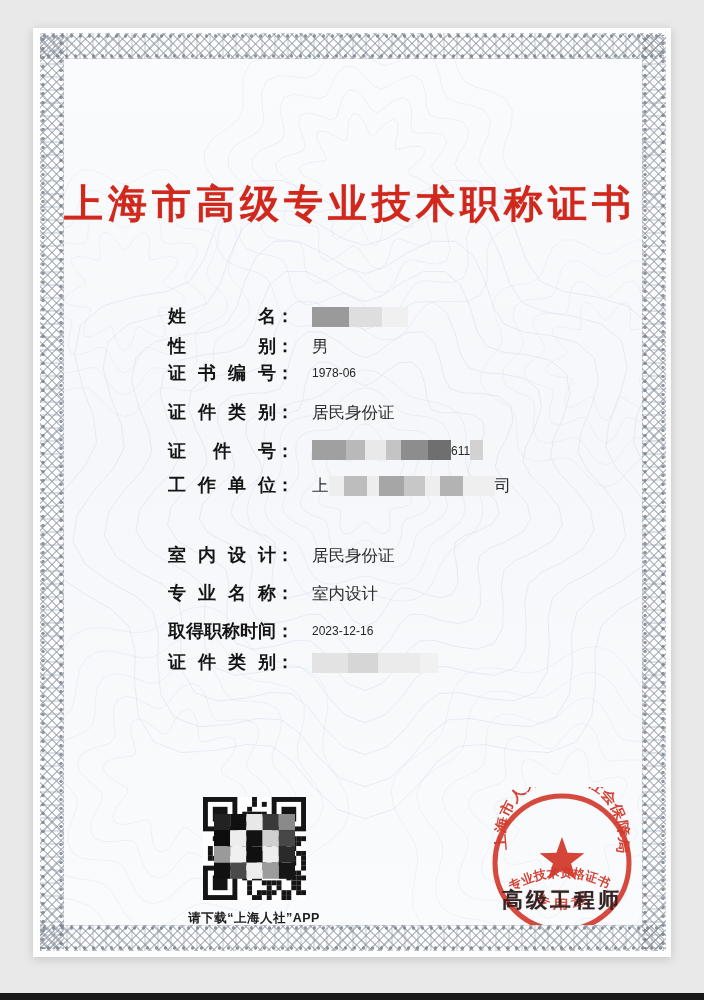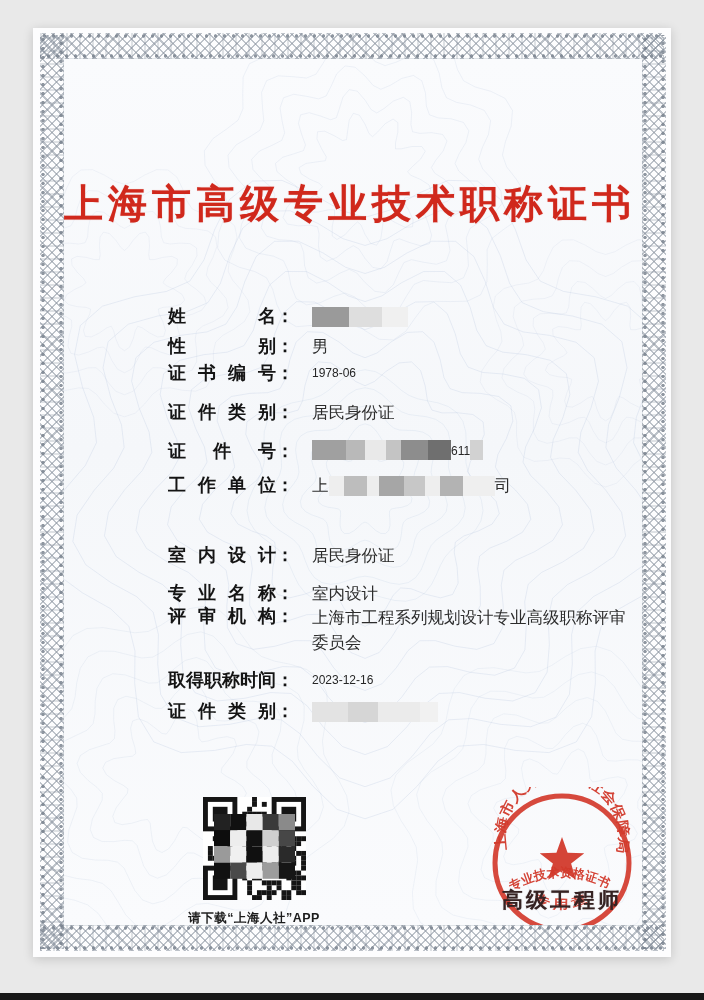--- a/index.html
+++ b/index.html
@@ -79,21 +79,21 @@
   .fvalue.wrap { display:inline-block; white-space:normal; width:322px; line-height:25px; }
   .mz { display:inline-block; height:20px; vertical-align:-5px; }
 
   .m1  { margin-bottom:7px; }
   .m2  { margin-bottom:4px; }
   .m3  { margin-bottom:16px; }
   .m4  { margin-bottom:16px;  }
   .m5  { margin-bottom:11px; }
   .m6  { margin-bottom:47px; }
   .m7  { margin-bottom:15px; }
-  .m8  { }
+  .m8  { margin-bottom:15px; }
   .m9  { margin-bottom:14px; }
   .m10 { margin-bottom:8px; }
 
   .qr-block { position:absolute; left:105px; top:738px; width:170px; text-align:center; }
   .qr { width:103px; height:103px; margin:0 auto; position:relative; background:#fff; }
   .qr svg { display:block; }
   .qr-caption {
     margin-top:9px; font-size:12.5px; font-weight:bold; color:#1c1c1c;
     line-height:18px; letter-spacing:.5px; white-space:nowrap;
   }
@@ -179,23 +179,20 @@
       </div>
 
       <div class="frow m7">
         <span class="flabel">室内设计</span><span class="fcolon">：</span><span class="fvalue">居民身份证</span>
       </div>
 
       <div class="frow m8">
         <span class="flabel">专业名称</span><span class="fcolon">：</span><span class="fvalue">室内设计</span>
       </div>
 
-      <div class="frow m9">
-        <span class="flabel">评审机构</span><span class="fcolon">：</span><span class="fvalue wrap">上海市工程系列规划设计专业高级职称评审委员会</span>
-      </div>
 
       <div class="frow m10">
         <span class="flabel">取得职称时间</span><span class="fcolon">：</span><span class="fvalue num">2023-12-16</span>
       </div>
 
       <div class="frow">
         <span class="flabel">证件类别</span><span class="fcolon">：</span><span class="fvalue"><span class="mz" style="width:36px;background:#e3e3e3;"></span><span class="mz" style="width:30px;background:#d6d6d6;"></span><span class="mz" style="width:42px;background:#ebebeb;"></span><span class="mz" style="width:18px;background:#f1f1f1;"></span></span>
       </div>
 
     </div>

